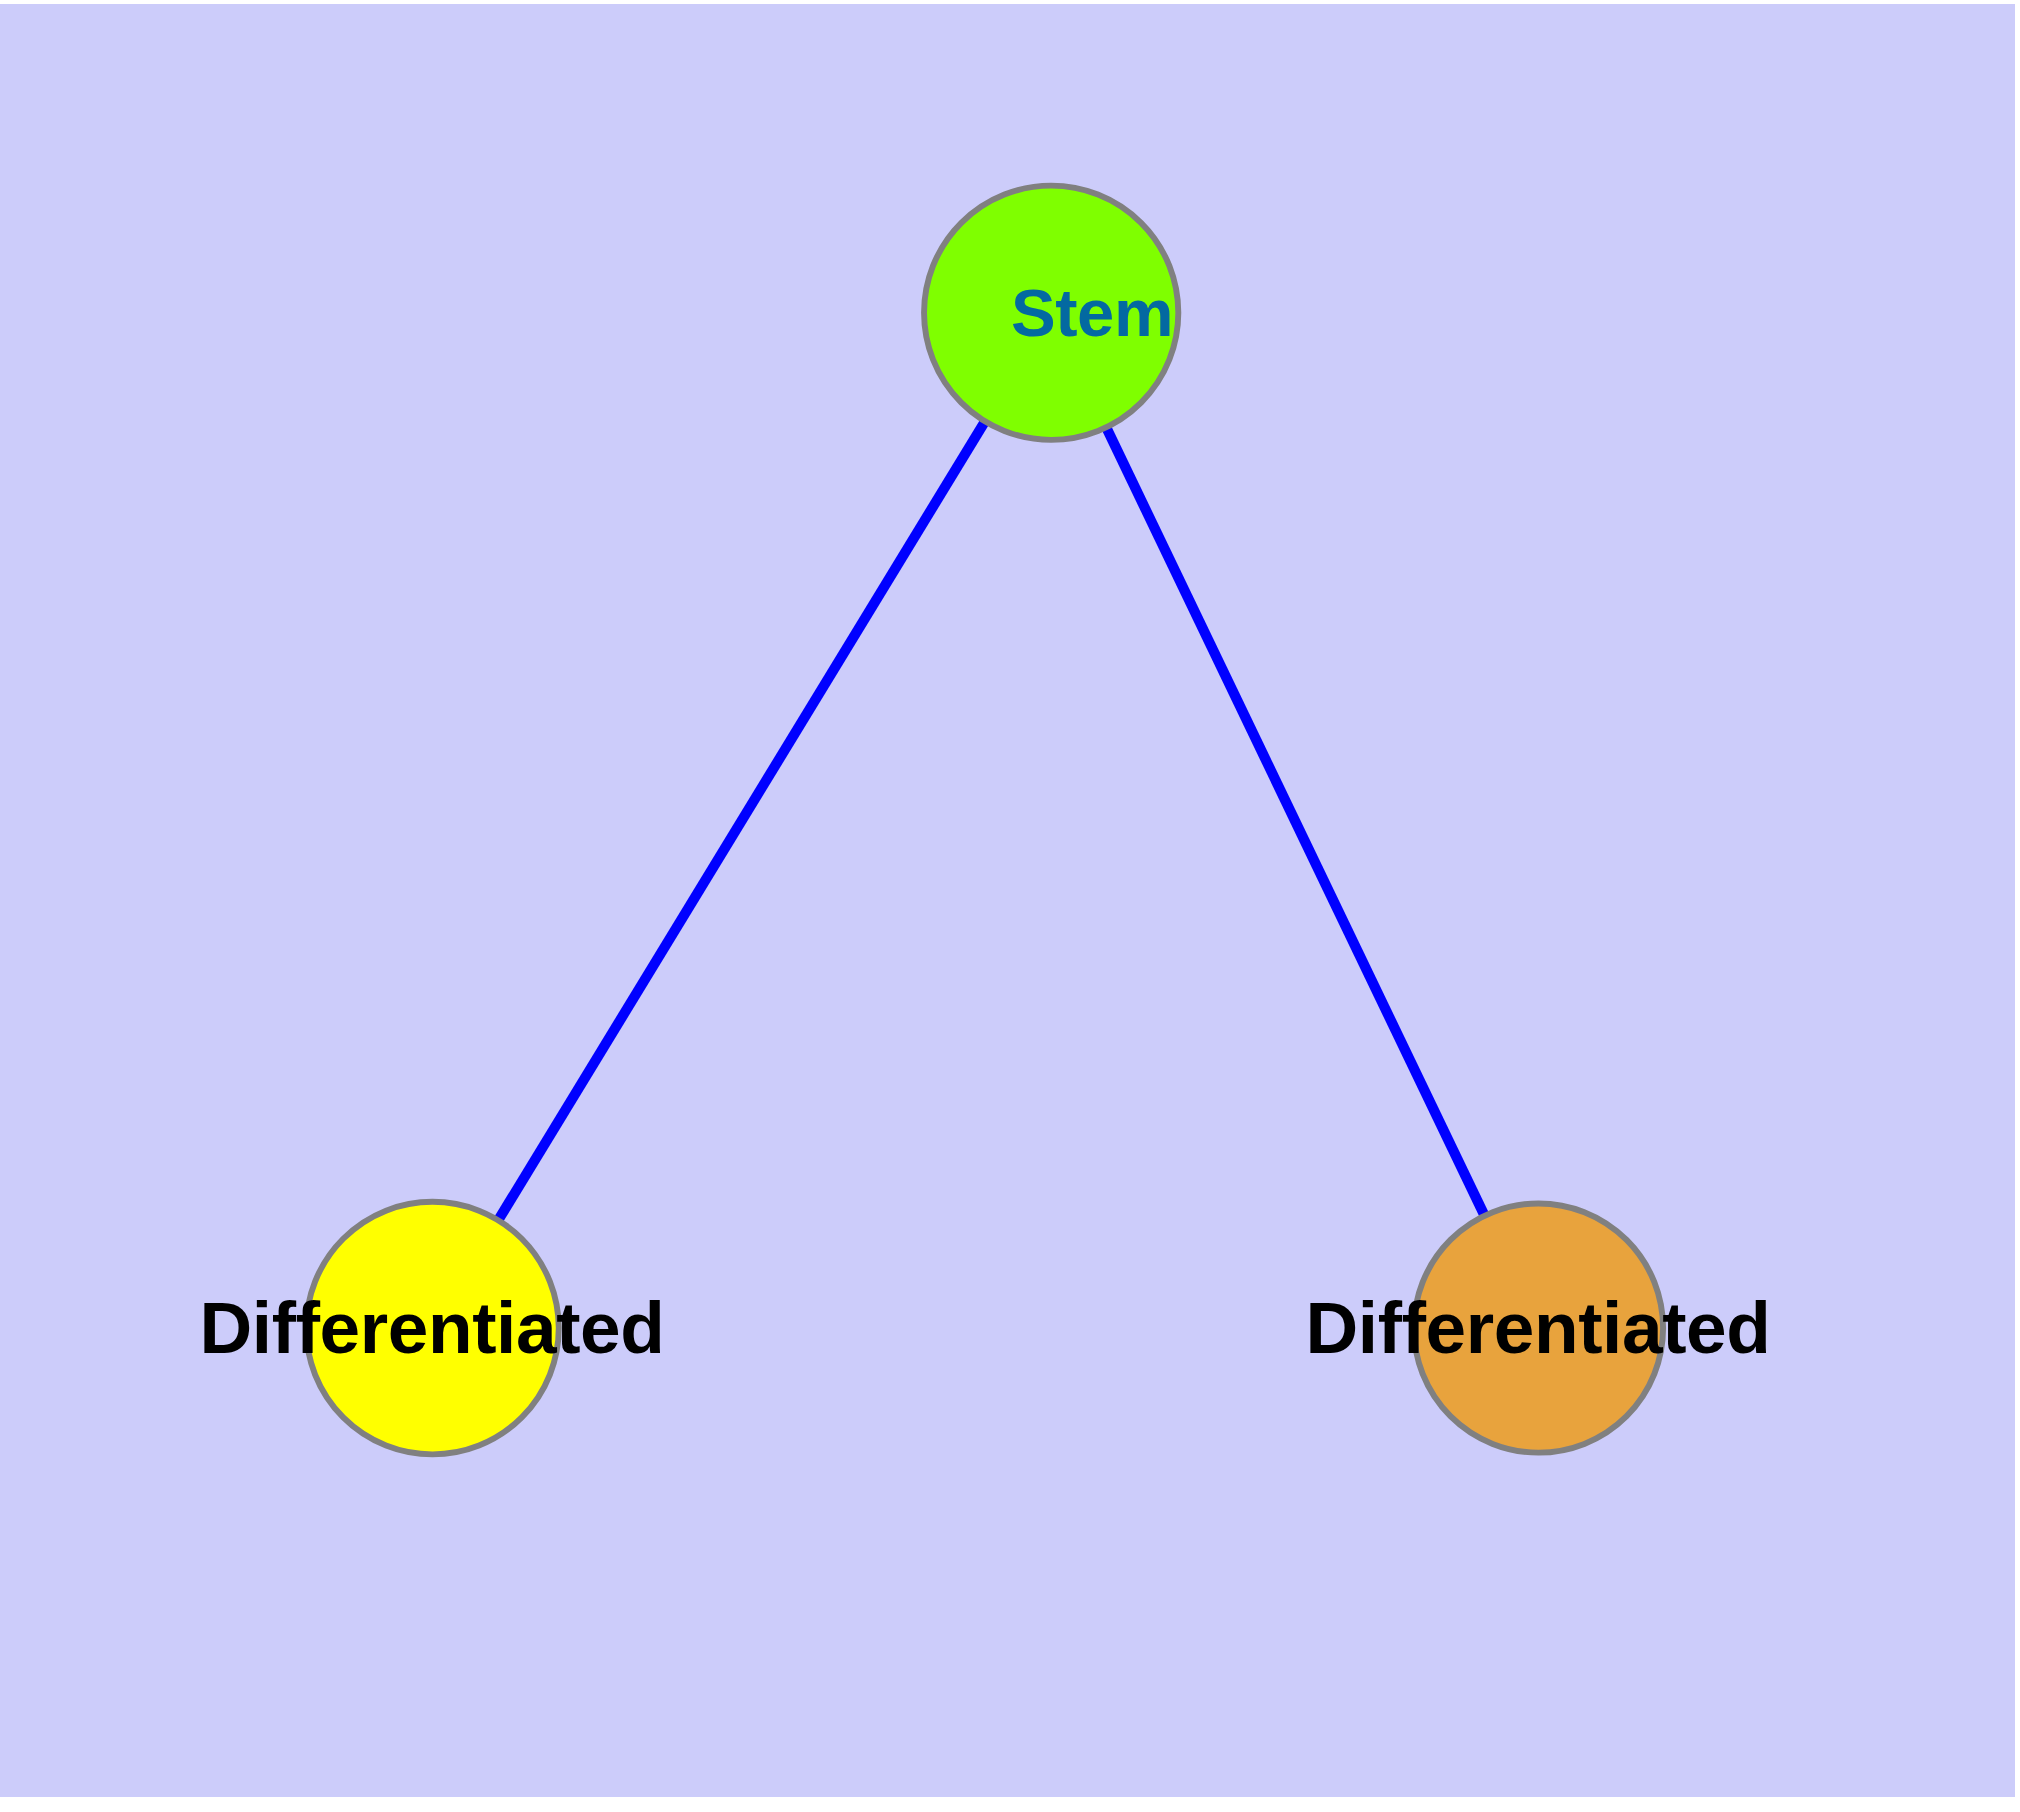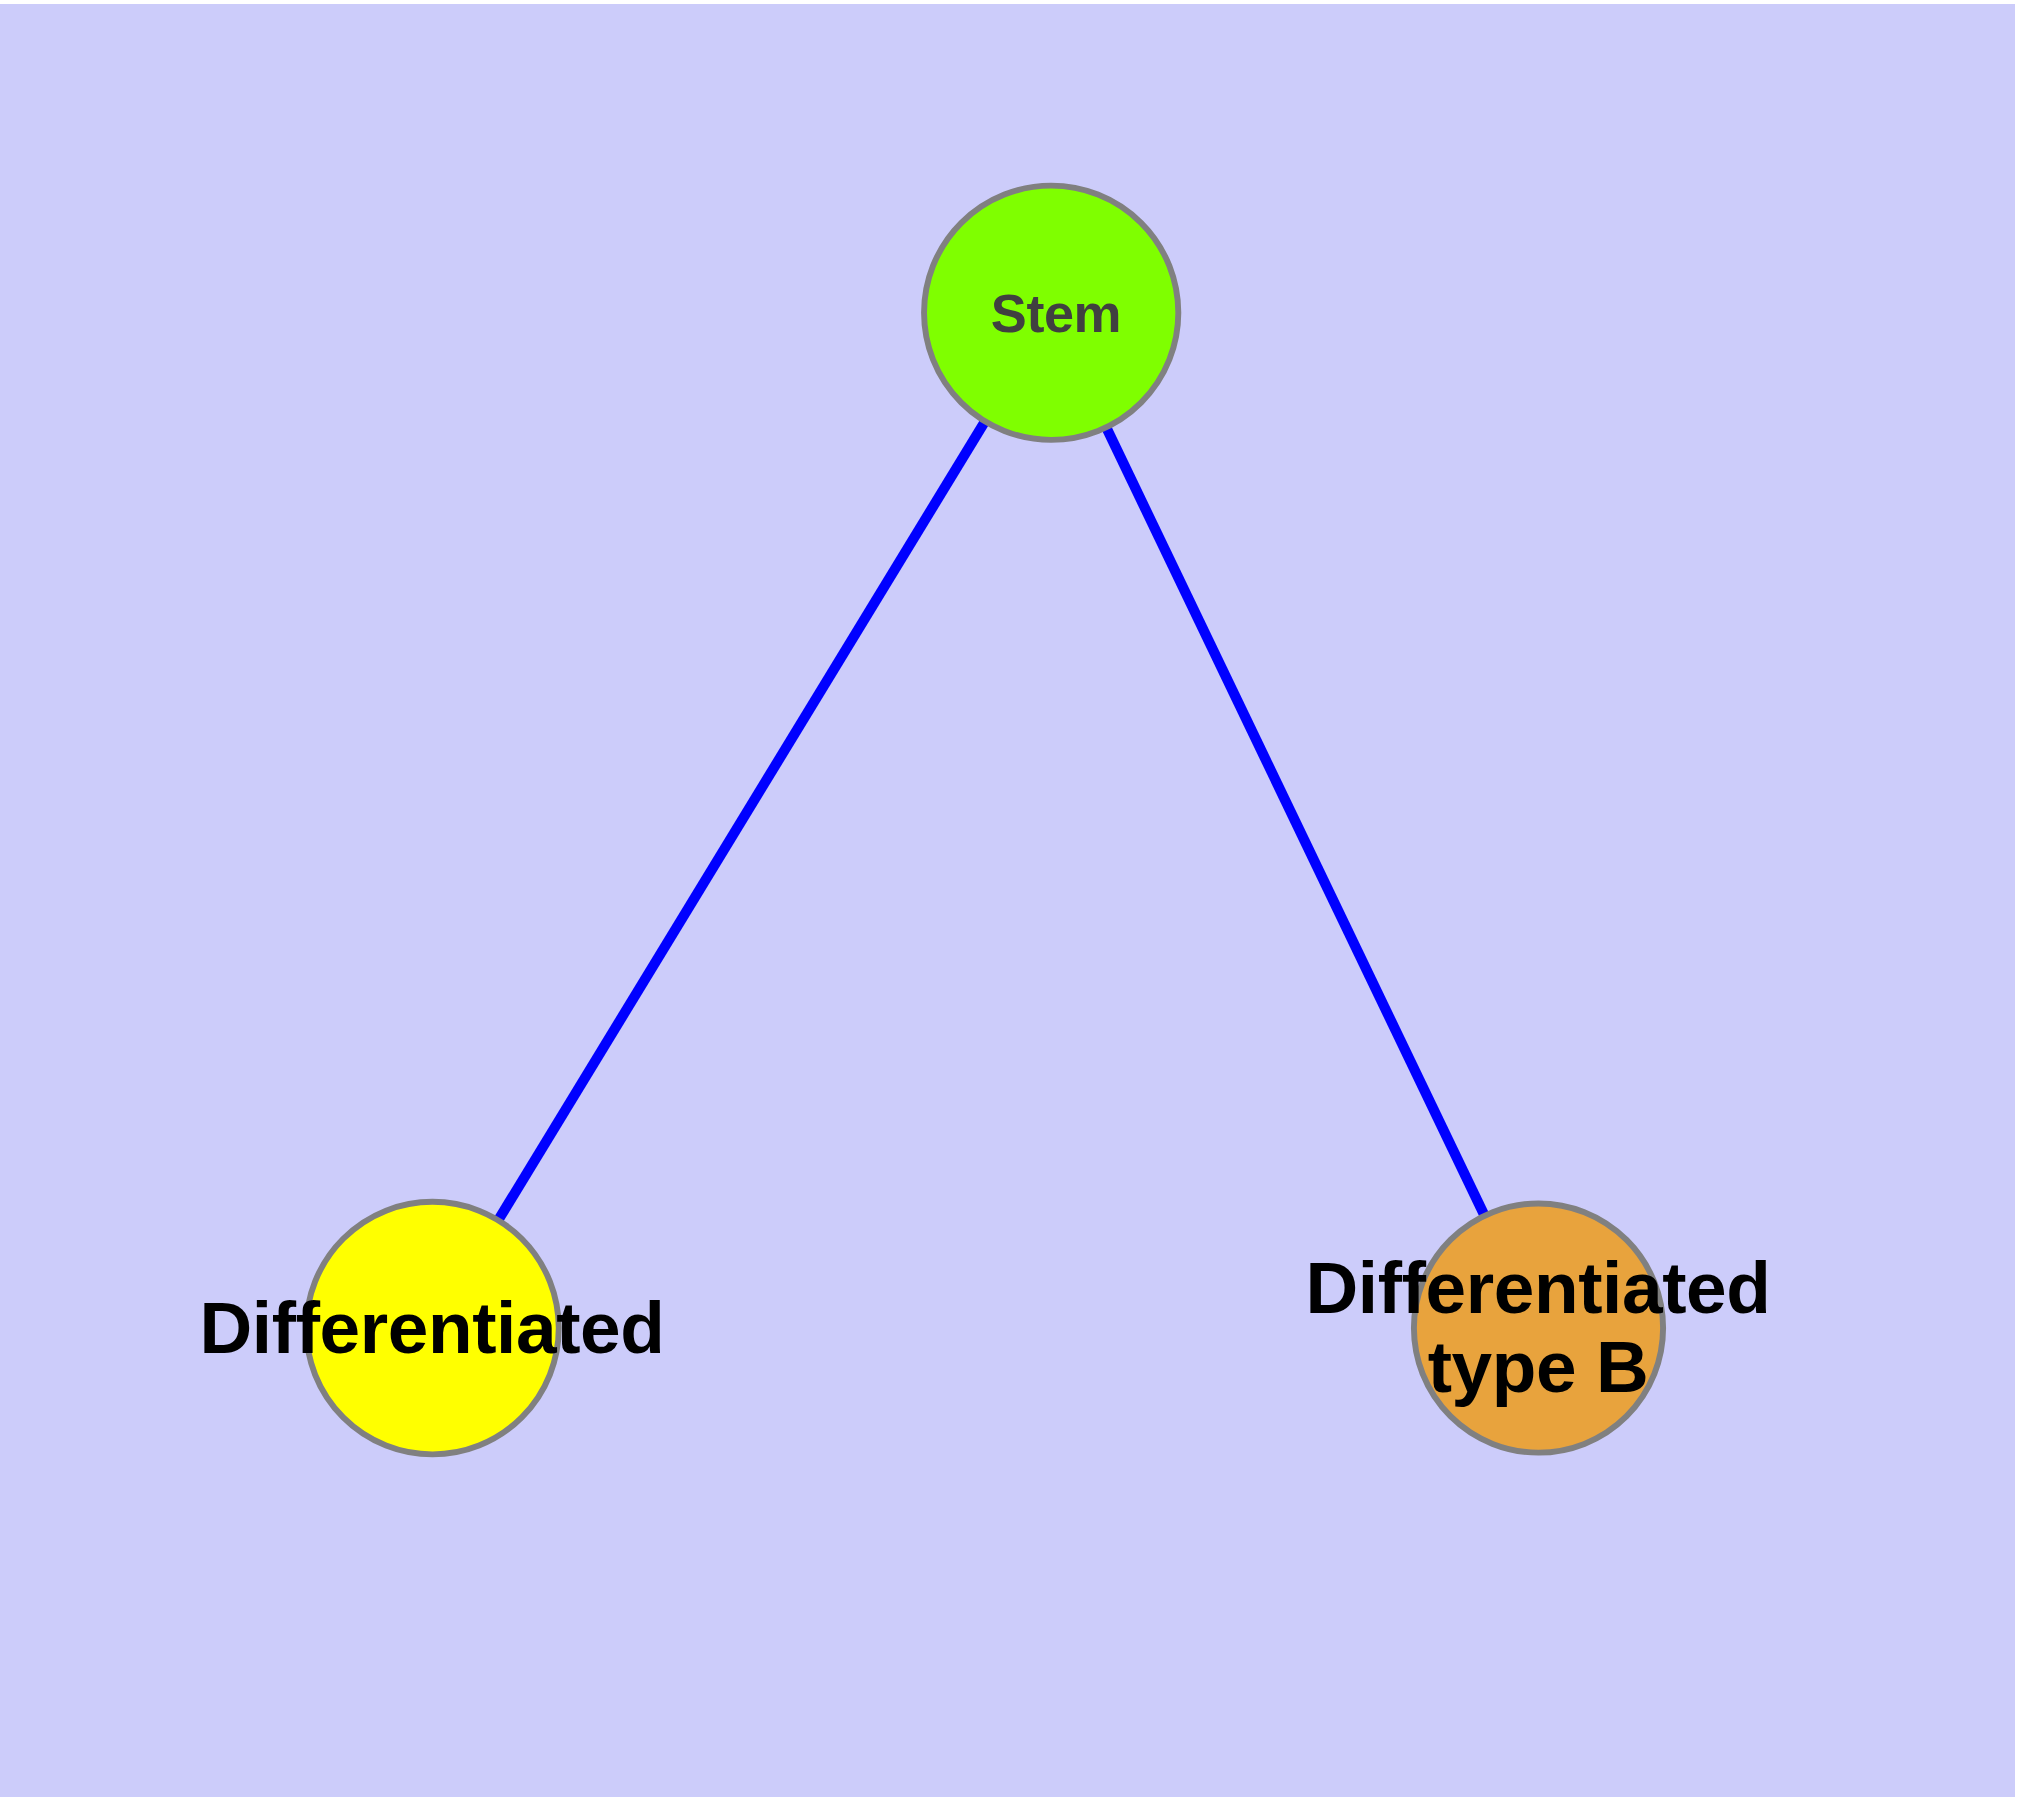--- a/index.html
+++ b/index.html
@@ -62,19 +62,19 @@
         <line x1="1304.0405772079343" y1="502.4271504262704" x2="1752.2575426003345" y2="1436.2774539742622" stroke="#0000ff" stroke-width="12" stroke-linecap="butt"></line>
       </g>
     <g id="node-layer">
         <circle cx="1240" cy="369" r="150" fill="#7fff00" stroke="#808080" stroke-width="7"></circle>
         <circle cx="510" cy="1567" r="149" fill="#ffff00" stroke="#808080" stroke-width="7"></circle>
         <circle cx="1815" cy="1567" r="147" fill="#e8a33d" stroke="#808080" stroke-width="7"></circle>
       </g>
   </svg>
 
   <div id="label-layer">
-      <div class="node-label label-root" style="left: 1056px; top: 313px; font-size: 54px; color: #404040;"><div>Stem</div></div>
+      <div class="node-label label-root" style="left: 1092px; top: 313px; font-size: 67px; color: #0369a1;"><div>Stem</div></div>
       <div class="node-label label-leaf" style="left: 432px; top: 1328px; font-size: 73px; color: rgb(0, 0, 0);"><div>Differentiated</div></div>
-      <div class="node-label label-leaf" style="left: 1538px; top: 1328px; font-size: 73px; color: rgb(0, 0, 0);"><div>Differentiated</div><div>type B</div></div>
+      <div class="node-label label-leaf" style="left: 1538px; top: 1328px; font-size: 73px; color: rgb(0, 0, 0);"><div>Differentiated</div></div>
     </div>
 
 </div>
 
 
 </body></html>

